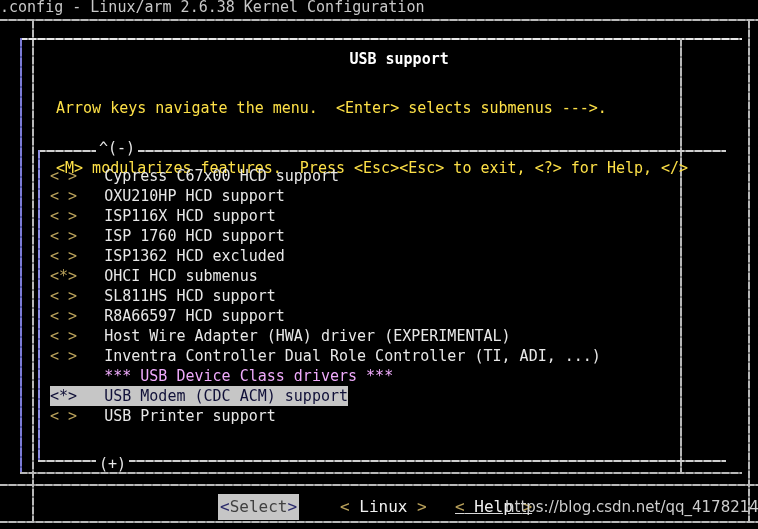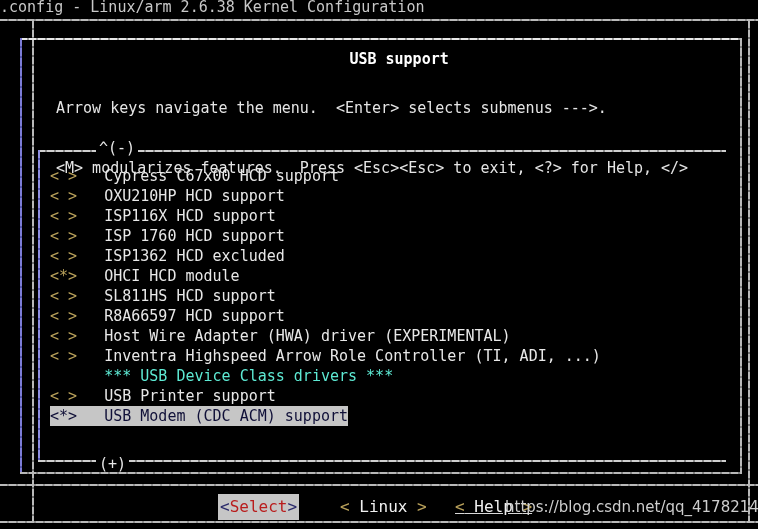--- a/index.html
+++ b/index.html
@@ -53,21 +53,21 @@
        #b9b9b9 0px, #b9b9b9 7px, #6f6f6f 7px, #6f6f6f 9px);
   }
   .vrule-left  { left: 32px; }
   .vrule-right { left: 748px; }
 
   
   .dialog {
     position: absolute;
     left: 20px;
     top: 38px;
-    width: 722px;
+    width: 662px;
     height: 436px;
   }
   .dlg-border-top {
     position: absolute;
     left: 0; top: 0;
     width: 722px; height: 2px;
     background: repeating-linear-gradient(to right,
        #e8e8e8 0px, #e8e8e8 7px, #9a9a9a 7px, #9a9a9a 9px);
   }
   .dlg-border-left {
@@ -105,21 +105,21 @@
     padding: 0 6px;
     font-size: 15px;
   }
 
   
   .helptext {
     position: absolute;
     left: 36px;
     top: 20px;
     white-space: pre;
-    color: #e5e5e5;
+    color: #fde047;
     font-size: 15px;
     line-height: 20px;
   }
   .helptext .ln { display: block; white-space: pre; }
 
   
   .listbox {
     position: absolute;
     left: 18px;
     top: 112px;
@@ -171,21 +171,21 @@
     display: block;
     width: fit-content;
   }
   .row .mark {
     color: #b8a05a;
   }
   .row .label {
     color: #e8e8e8;
   }
   .row.heading .label {
-    color: #5eead4;
+    color: #f0abfc;
     text-align: right;
   }
   .row.selected {
     background: #c6c6c6;
   }
   .row.selected .mark { color: #101038; }
   .row.selected .label { color: #101038; }
 
   
   .buttons {
@@ -207,21 +207,21 @@
     line-height: 26px;
   }
   .btn .br { color: #b8a05a; }
   .btn .lb { color: #f0f0f0; }
   .btn-select {
     left: 218px;
     background: #c6c6c6;
     padding: 0 2px;
   }
   .btn-select .br { color: #2b2b6b; }
-  .btn-select .lb { color: #b91c1c; margin-top: 16px; }
+  .btn-select .lb { color: #404040; margin-top: 16px; }
   .btn-exit { left: 340px; }
   .btn-help { left: 455px; text-decoration: underline; }
 
   
   .watermark {
     position: absolute;
     left: 505px;
     top: 496px;
     color: #d9d9d9;
     font-family: "DejaVu Sans", "Liberation Sans", sans-serif;
@@ -264,28 +264,28 @@
 
     <div class="scroll-ind scroll-up">^(-)</div>
     <div class="scroll-ind scroll-down">(+)</div>
 
     <div class="items" id="items">
         <div class="row"><span class="mark">&lt; &gt;</span><span>   </span><span class="label">Cypress C67x00 HCD support</span></div>
         <div class="row"><span class="mark">&lt; &gt;</span><span>   </span><span class="label">OXU210HP HCD support</span></div>
         <div class="row"><span class="mark">&lt; &gt;</span><span>   </span><span class="label">ISP116X HCD support</span></div>
         <div class="row"><span class="mark">&lt; &gt;</span><span>   </span><span class="label">ISP 1760 HCD support</span></div>
         <div class="row"><span class="mark">&lt; &gt;</span><span>   </span><span class="label">ISP1362 HCD excluded</span></div>
-        <div class="row"><span class="mark">&lt;*&gt;</span><span>   </span><span class="label">OHCI HCD module</span></div>
+        <div class="row"><span class="mark">&lt;*&gt;</span><span>   </span><span class="label">OHCI HCD submenus</span></div>
         <div class="row"><span class="mark">&lt; &gt;</span><span>   </span><span class="label">SL811HS HCD support</span></div>
         <div class="row"><span class="mark">&lt; &gt;</span><span>   </span><span class="label">R8A66597 HCD support</span></div>
         <div class="row"><span class="mark">&lt; &gt;</span><span>   </span><span class="label">Host Wire Adapter (HWA) driver (EXPERIMENTAL)</span></div>
-        <div class="row"><span class="mark">&lt; &gt;</span><span>   </span><span class="label">Inventra Highspeed Arrow Role Controller (TI, ADI, ...)</span></div>
+        <div class="row"><span class="mark">&lt; &gt;</span><span>   </span><span class="label">Inventra Controller Dual Role Controller (TI, ADI, ...)</span></div>
         <div class="row heading"><span class="mark">   </span><span>   </span><span class="label">*** USB Device Class drivers ***</span></div>
+        <div class="row selected"><span class="mark">&lt;*&gt;</span><span>   </span><span class="label">USB Modem (CDC ACM) support</span></div>
         <div class="row"><span class="mark">&lt; &gt;</span><span>   </span><span class="label">USB Printer support</span></div>
-        <div class="row selected"><span class="mark">&lt;*&gt;</span><span>   </span><span class="label">USB Modem (CDC ACM) support</span></div>
       </div>
   </div>
 </div>
 
 <div class="buttons">
   <div class="btn btn-select"><span class="br">&lt;</span><span class="lb">Select</span><span class="br">&gt;</span></div>
   <div class="btn btn-exit"><span class="br">&lt;</span><span class="lb"> Linux </span><span class="br">&gt;</span></div>
   <div class="btn btn-help"><span class="br">&lt;</span><span class="lb"> Help </span><span class="br">&gt;</span></div>
 </div>
 

